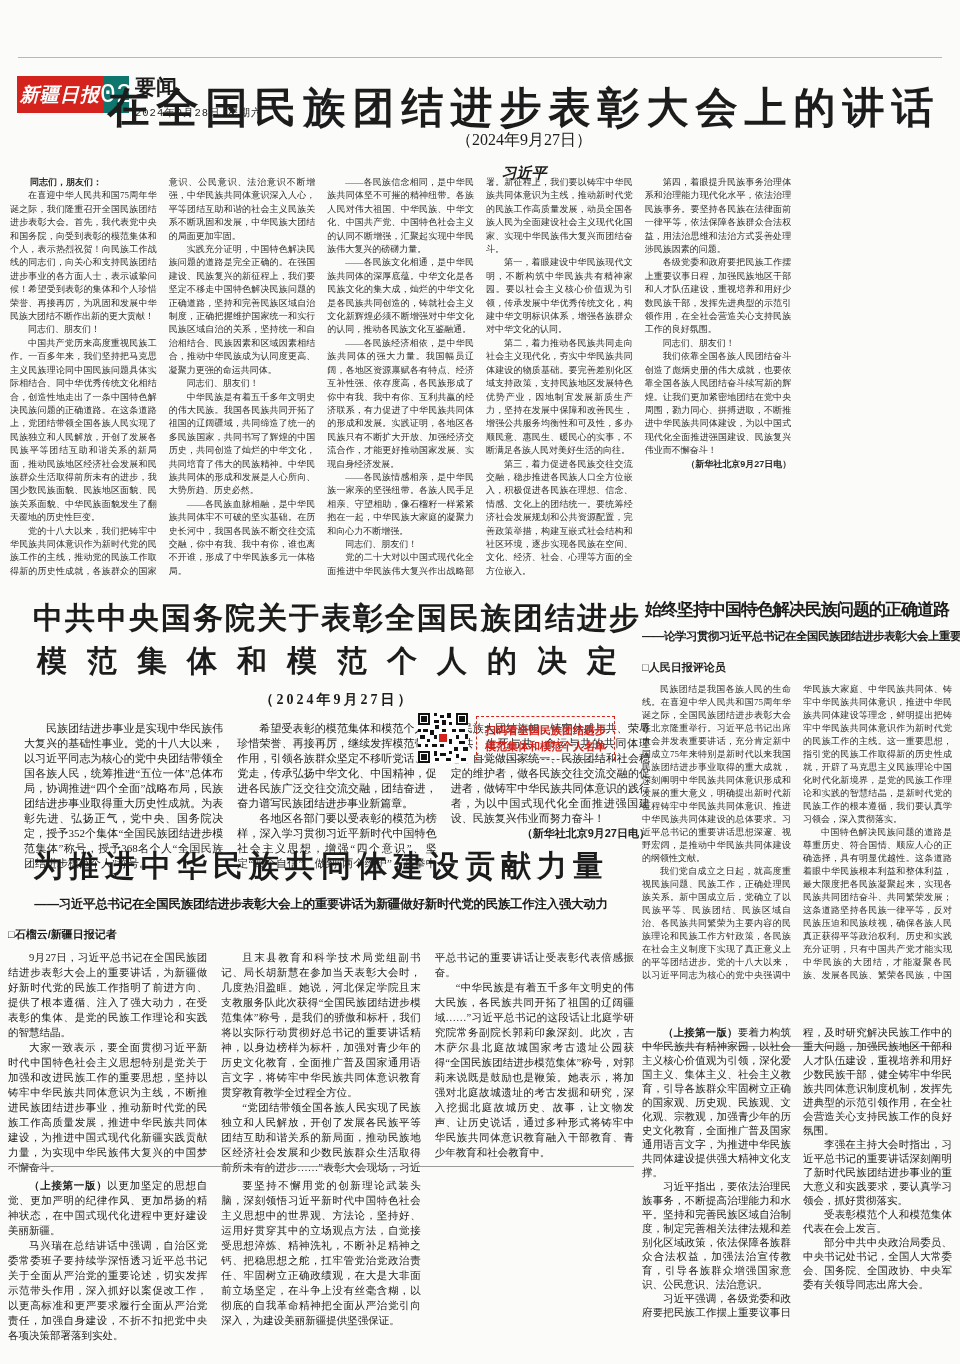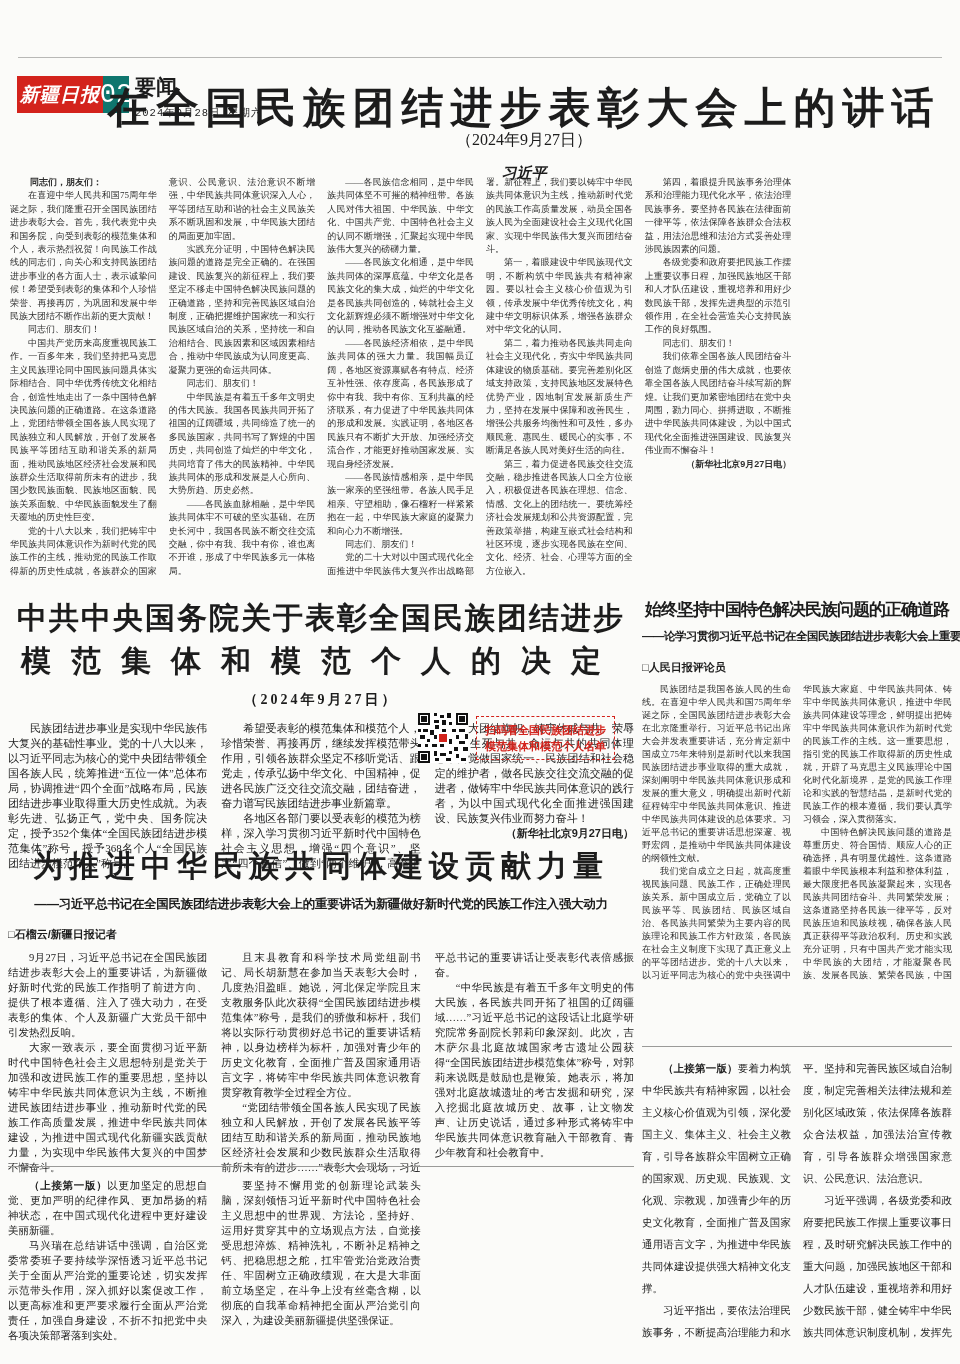--- a/index.html
+++ b/index.html
@@ -22,42 +22,42 @@
         font-family:"Liberation Sans",sans-serif;font-weight:bold;font-size:42px;letter-spacing:7px;white-space:nowrap;}
   .a1-date{position:absolute;left:100px;top:130px;width:848px;text-align:center;font-size:16px;}
   .a1-author{position:absolute;left:100px;top:164px;width:848px;text-align:center;font-size:15px;font-weight:bold;font-style:italic;}
   .a1-body{position:absolute;left:10px;top:176px;width:940px;height:412px;overflow:hidden;
         column-count:6;column-gap:12px;column-fill:auto;
         font-size:9px;line-height:13.4px;text-align:justify;color:#2e2e2e;}
   .a1-body p{margin:0;text-indent:2em;}
   .a1-body p.salute{text-indent:0;font-weight:bold;padding-left:20px;}
 
   
-  .a2{position:absolute;left:8px;top:598px;width:626px;}
+  .a2{position:absolute;left:24px;top:598px;width:626px;}
   .a2 .t1{font-family:"Liberation Serif",serif;font-weight:bold;font-size:30px;text-align:center;letter-spacing:2px;white-space:nowrap;}
   .a2 .t2{font-family:"Liberation Serif",serif;font-weight:bold;font-size:30px;text-align:center;letter-spacing:20px;white-space:nowrap;margin-top:2px;}
   .a2 .dt{text-align:center;font-weight:bold;font-size:14px;margin-top:9px;letter-spacing:3px;}
   .a2-body{position:relative;margin-top:12px;height:164px;overflow:hidden;
         column-count:3;column-gap:14px;column-fill:auto;
         font-size:11px;line-height:15px;text-align:justify;color:#222;}
   .a2-body p{margin:0;text-indent:2em;}
   .qrbox{position:absolute;left:418px;top:710px;width:208px;height:56px;display:flex;align-items:center;gap:8px;}
   .qrcap{border:1.5px dashed #d3231c;padding:5px 8px;color:#d3231c;font-weight:bold;font-size:11px;line-height:16px;white-space:nowrap;}
 
   
   .a3{position:absolute;left:642px;top:598px;width:310px;}
   .a3 .t{font-family:"Liberation Sans",sans-serif;font-weight:bold;font-size:17px;letter-spacing:-1px;text-align:center;white-space:nowrap;}
   .a3 .st{font-family:"Liberation Sans",sans-serif;font-weight:bold;font-size:11.5px;letter-spacing:-0.5px;margin-top:8px;text-align:center;white-space:nowrap;}
   .a3 .by{font-family:"Liberation Sans",sans-serif;font-weight:bold;font-size:11px;margin-top:16px;}
   .a3-body{margin-top:8px;height:300px;overflow:hidden;column-count:2;column-gap:12px;column-fill:auto;
         font-size:9px;line-height:13px;text-align:justify;color:#2e2e2e;}
   .a3-body p{margin:0;text-indent:2em;}
   .rule-r{position:absolute;left:642px;top:1046px;width:310px;height:1px;background:#9a9a98;}
-  .cont-r{position:absolute;left:642px;top:1058px;width:310px;height:298px;overflow:hidden;
-        column-count:2;column-gap:12px;column-fill:auto;font-size:10.5px;line-height:22px;text-align:justify;color:#222;}
+  .cont-r{position:absolute;left:642px;top:1026px;width:310px;height:298px;overflow:hidden;
+        column-count:2;column-gap:12px;column-fill:auto;font-size:10.5px;line-height:14px;text-align:justify;color:#222;}
   .cont-r p{margin:0;text-indent:2em;}
 
   
   .a4{position:absolute;left:8px;top:846px;width:626px;}
   .a4 .t{font-family:"Liberation Sans",sans-serif;font-weight:bold;font-size:30px;letter-spacing:6px;text-align:center;white-space:nowrap;}
   .a4 .st{font-family:"Liberation Sans",sans-serif;font-weight:bold;font-size:12.5px;letter-spacing:-0.3px;margin-top:9px;text-align:center;white-space:nowrap;}
   .a4 .by{font-family:"Liberation Sans",sans-serif;font-weight:bold;font-size:11px;margin-top:14px;}
   .a4-body{margin-top:8px;height:238px;overflow:hidden;column-count:3;column-gap:14px;column-fill:auto;
         font-size:10.5px;line-height:15px;text-align:justify;color:#222;}
   .a4-body p{margin:0;text-indent:2em;}
@@ -200,21 +200,21 @@
       <p>李强在主持大会时指出，习近平总书记的重要讲话深刻阐明了新时代民族团结进步事业的重大意义和实践要求，要认真学习领会，抓好贯彻落实。</p>
       <p>受表彰模范个人和模范集体代表在会上发言。</p>
       <p>部分中共中央政治局委员、中央书记处书记，全国人大常委会、国务院、全国政协、中央军委有关领导同志出席大会。</p>
     </div>
 
   <div class="a4">
     <div class="t">为推进中华民族共同体建设贡献力量</div>
     <div class="st">——习近平总书记在全国民族团结进步表彰大会上的重要讲话为新疆做好新时代党的民族工作注入强大动力</div>
     <div class="by">□石榴云/新疆日报记者</div>
     <div class="a4-body">
-        <p>9月27日，习近平总书记在全国民族团结进步表彰大会上的重要讲话，为新疆做好新时代党的民族工作指明了前进方向、提供了根本遵循、注入了强大动力，在受表彰的集体、个人及新疆广大党员干部中引发热烈反响。</p>
+        <p>9月27日，习近平总书记在全国民族团结进步表彰大会上的重要讲话，为新疆做好新时代党的民族工作指明了前进方向、提供了根本遵循、注入了强大动力，在受表彰的集体、是党的民族工作理论和实践的智慧结晶。</p>
         <p>大家一致表示，要全面贯彻习近平新时代中国特色社会主义思想特别是党关于加强和改进民族工作的重要思想，坚持以铸牢中华民族共同体意识为主线，不断推进民族团结进步事业，推动新时代党的民族工作高质量发展，推进中华民族共同体建设，为推进中国式现代化新疆实践贡献力量，为实现中华民族伟大复兴的中国梦不懈奋斗。</p>
         <p>且末县教育和科学技术局党组副书记、局长胡新慧在参加当天表彰大会时，几度热泪盈眶。她说，河北保定学院且末支教服务队此次获得“全国民族团结进步模范集体”称号，是我们的骄傲和标杆，我们将以实际行动贯彻好总书记的重要讲话精神，以身边榜样为标杆，加强对青少年的历史文化教育，全面推广普及国家通用语言文字，将铸牢中华民族共同体意识教育贯穿教育教学全过程全方位。</p>
         <p>“党团结带领全国各族人民实现了民族独立和人民解放，开创了发展各民族平等团结互助和谐关系的新局面，推动民族地区经济社会发展和少数民族群众生活取得前所未有的进步……”表彰大会现场，习近平总书记的重要讲话让受表彰代表倍感振奋。</p>
         <p>“中华民族是有着五千多年文明史的伟大民族，各民族共同开拓了祖国的辽阔疆域……”习近平总书记的这段话让北庭学研究院常务副院长郭莉印象深刻。此次，吉木萨尔县北庭故城国家考古遗址公园获得“全国民族团结进步模范集体”称号，对郭莉来说既是鼓励也是鞭策。她表示，将加强对北庭故城遗址的考古发掘和研究，深入挖掘北庭故城历史、故事，让文物发声、让历史说话，通过多种形式将铸牢中华民族共同体意识教育融入干部教育、青少年教育和社会教育中。</p>
       </div>
   </div>
   <div class="rule-l"></div>
   <div class="cont-l">
       <p class="salute"><b class="lead">（上接第一版）</b>以更加坚定的思想自觉、更加严明的纪律作风、更加昂扬的精神状态，在中国式现代化进程中更好建设美丽新疆。</p>
       <p>马兴瑞在总结讲话中强调，自治区党委常委班子要持续学深悟透习近平总书记关于全面从严治党的重要论述，切实发挥示范带头作用，深入抓好以案促改工作，以更高标准和更严要求履行全面从严治党责任，加强自身建设，不折不扣把党中央各项决策部署落到实处。</p>

